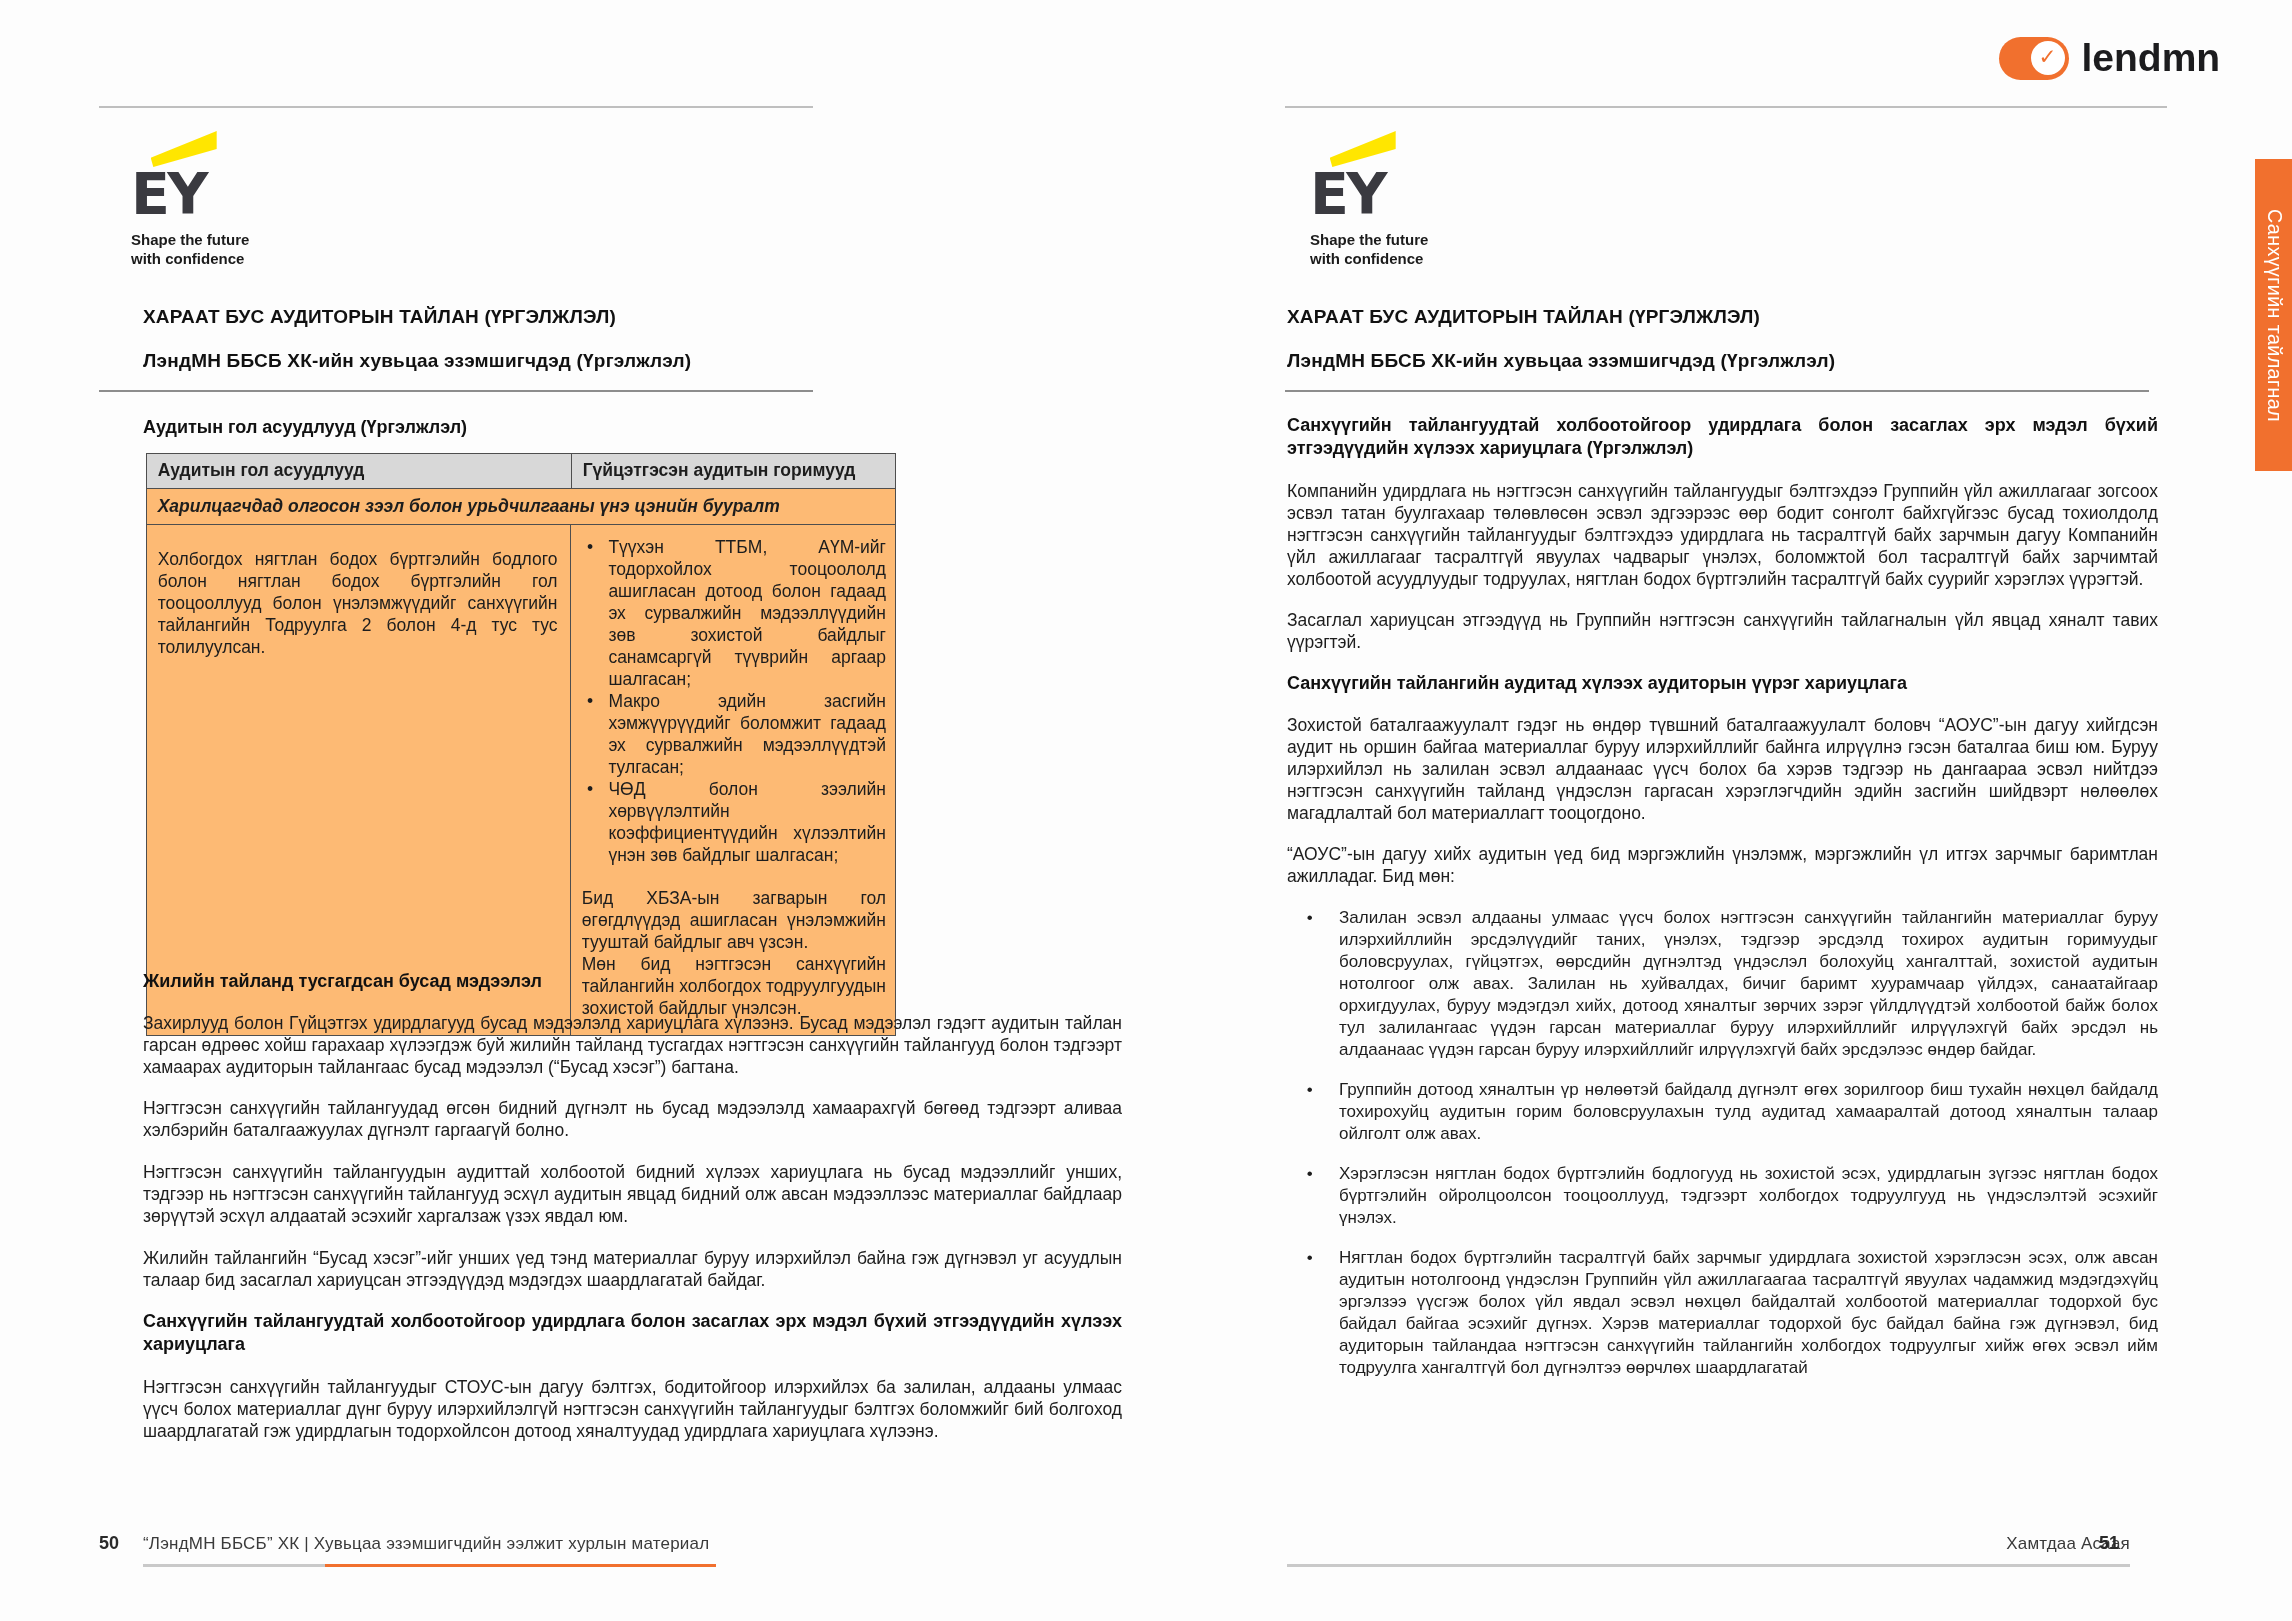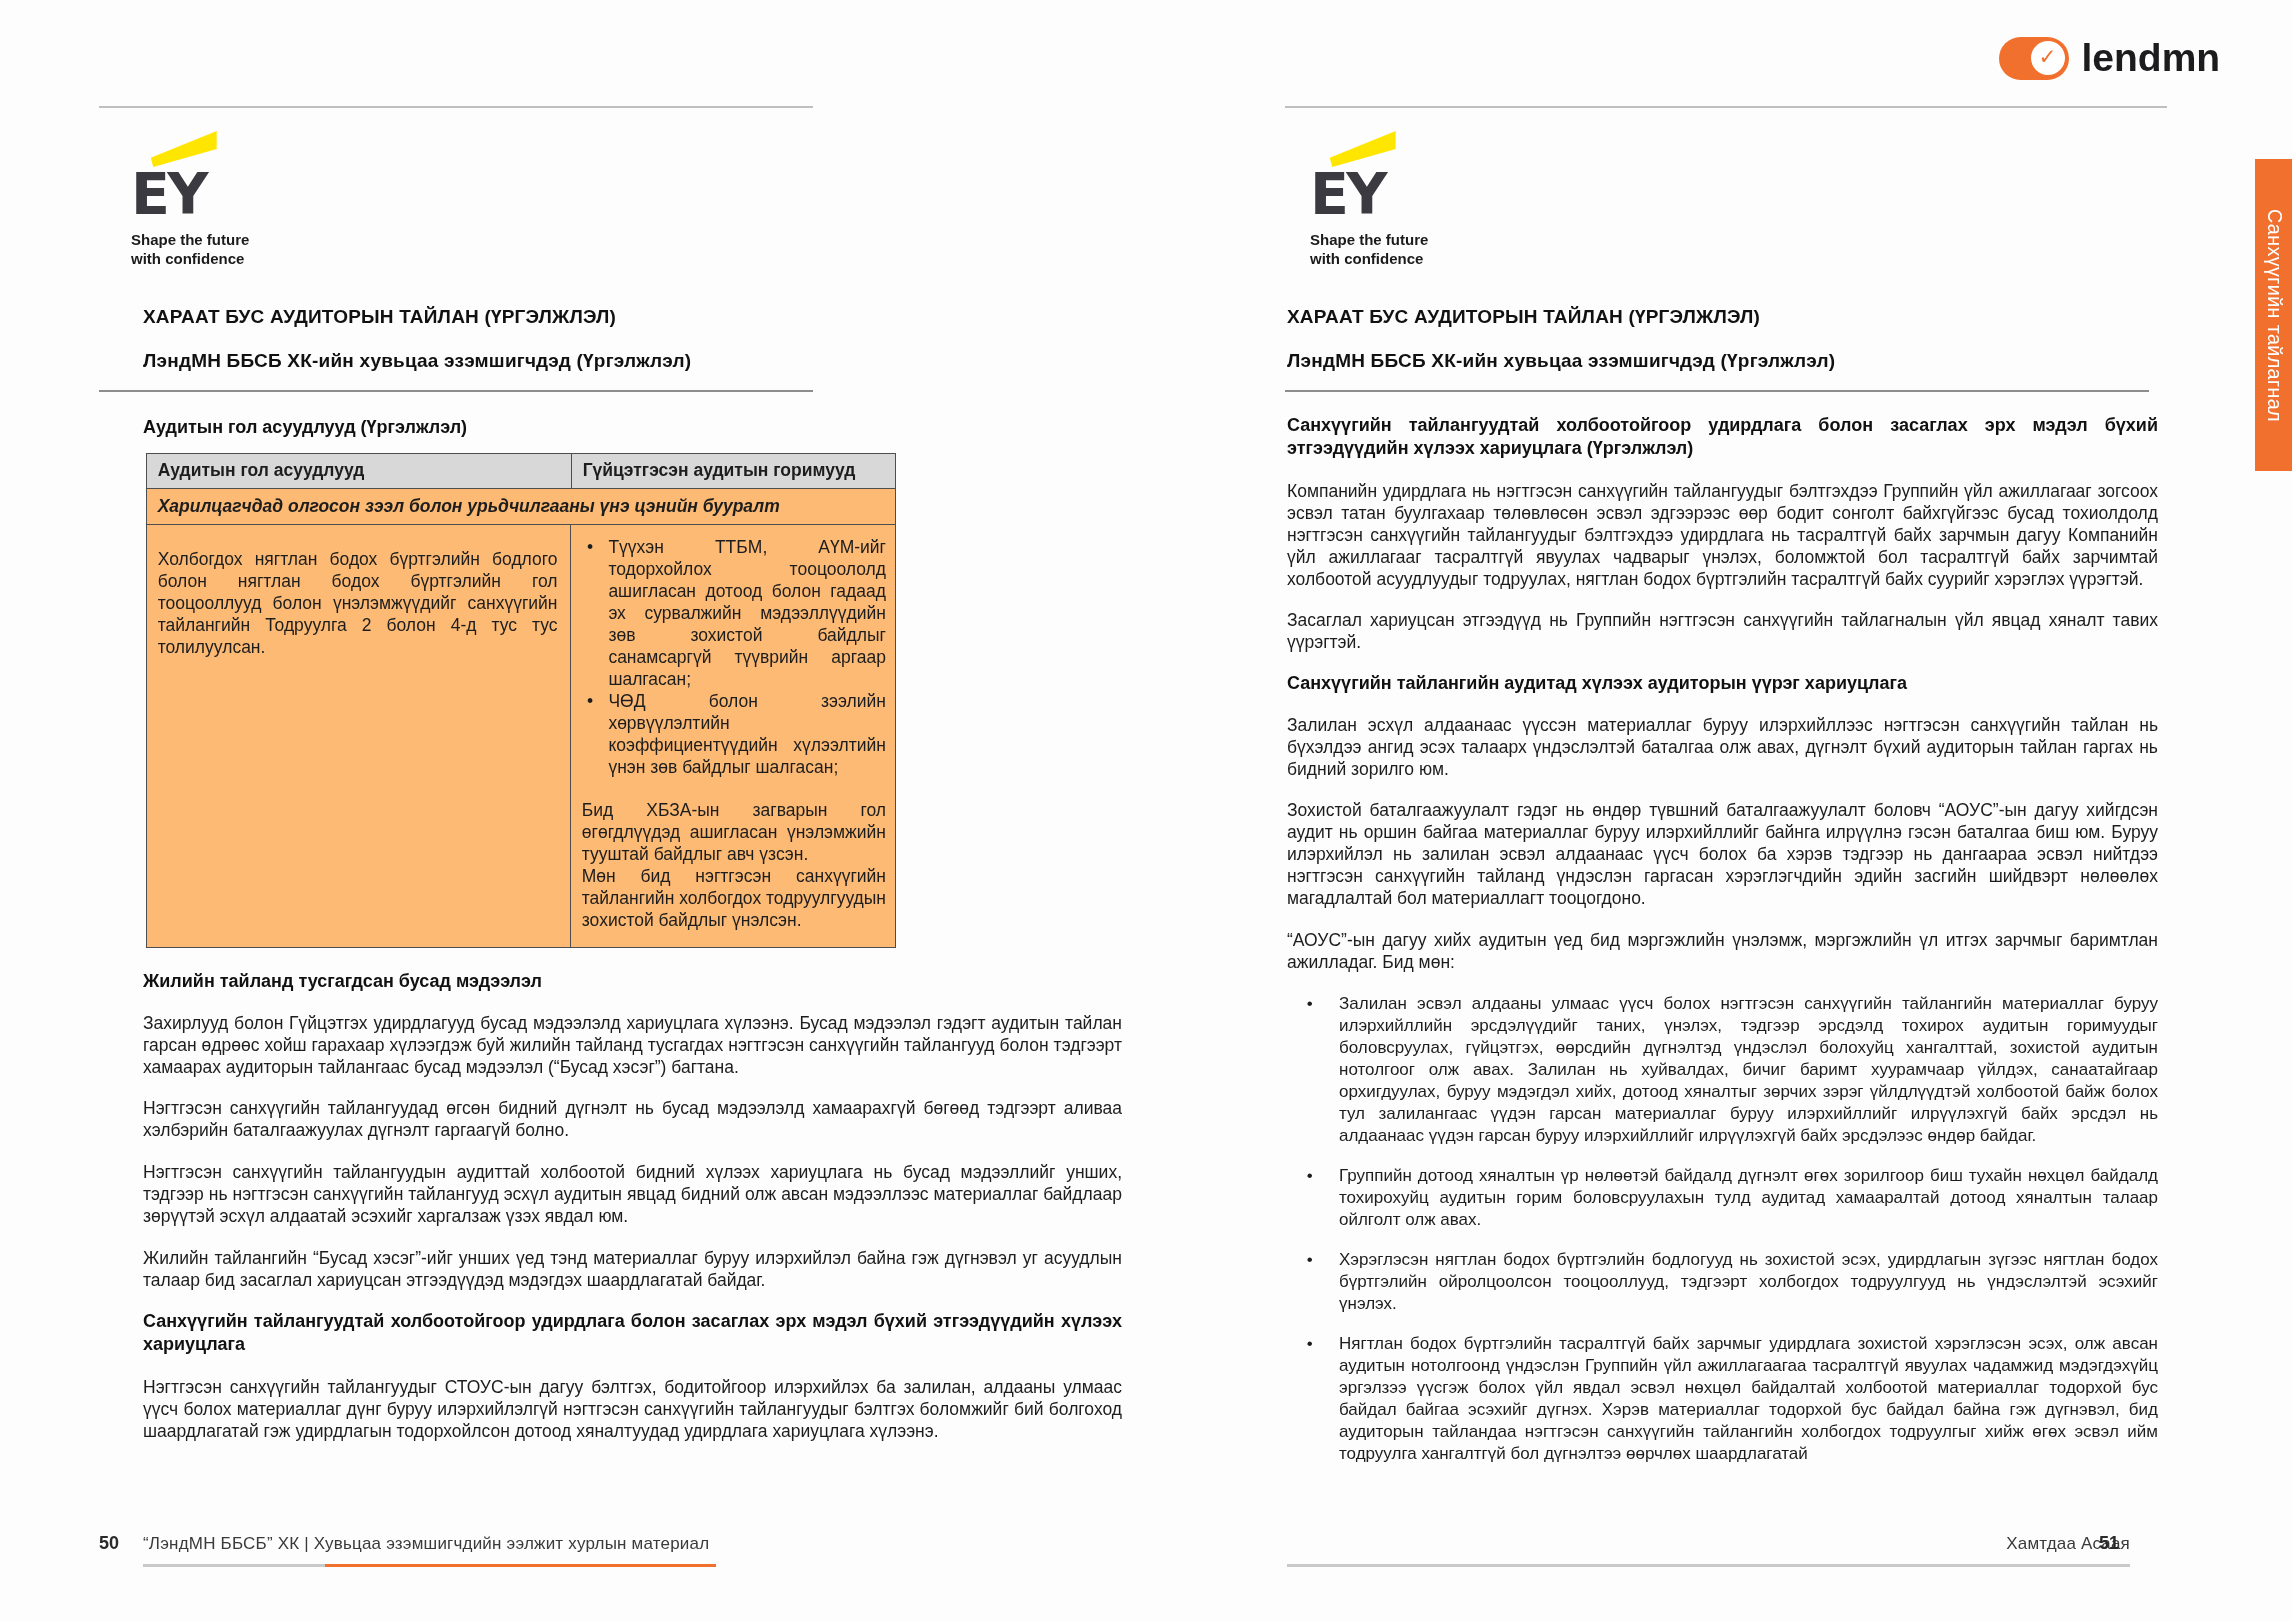--- a/index.html
+++ b/index.html
@@ -111,20 +111,21 @@
         <div>Гүйцэтгэсэн аудитын горимууд</div>
       </div>
       <div class="kam-subject">Харилцагчдад олгосон зээл болон урьдчилгааны үнэ цэнийн бууралт</div>
       <div class="kam-body">
         <div class="kam-cell-left body-text">
           <p>Холбогдох нягтлан бодох бүртгэлийн бодлого болон нягтлан бодох бүртгэлийн гол тооцооллууд болон үнэлэмжүүдийг санхүүгийн тайлангийн Тодруулга 2 болон 4-д тус тус толилуулсан.</p>
         </div>
         <div class="kam-cell-right">
           <ul class="kam-bullets">
             <li>Түүхэн ТТБМ, АҮМ-ийг тодорхойлох тооцоололд ашигласан дотоод болон гадаад эх сурвалжийн мэдээллүүдийн зөв зохистой байдлыг санамсаргүй түүврийн аргаар шалгасан;</li>
+            <li>Макро эдийн засгийн хэмжүүрүүдийг боломжит гадаад эх сурвалжийн мэдээллүүдтэй тулгасан;</li>
             <li>ЧӨД болон зээлийн хөрвүүлэлтийн коэффициентүүдийн хүлээлтийн үнэн зөв байдлыг шалгасан;</li>
           </ul>
           <p class="kam-tail">Бид ХБЗА-ын загварын гол өгөгдлүүдэд ашигласан үнэлэмжийн тууштай байдлыг авч үзсэн.</p>
           <p class="kam-tail2">Мөн бид нэгтгэсэн санхүүгийн тайлангийн холбогдох тодруулгуудын зохистой байдлыг үнэлсэн.</p>
         </div>
       </div>
     </div>
 
     <div class="abs flow" style="left:143px; top:971px; width:979px;">
       <div class="h-section">Жилийн тайланд тусгагдсан бусад мэдээлэл</div>
@@ -167,21 +168,20 @@
     <div class="abs h-title" style="left:141px; top:306px; width:896px;">ХАРААТ БУС АУДИТОРЫН ТАЙЛАН (ҮРГЭЛЖЛЭЛ)</div>
     <div class="abs h-title" style="left:141px; top:350px; width:896px;">ЛэндМН ББСБ ХК-ийн хувьцаа эзэмшигчдэд (Үргэлжлэл)</div>
 
     <div class="abs divider" style="left:139px; top:390px; width:864px;"></div>
 
     <div class="abs flow" style="left:141px; top:414px; width:871px;">
       <div class="h-section justified">Санхүүгийн тайлангуудтай холбоотойгоор удирдлага болон засаглах эрх мэдэл бүхий этгээдүүдийн хүлээх хариуцлага (Үргэлжлэл)</div>
       <p class="body-text">Компанийн удирдлага нь нэгтгэсэн санхүүгийн тайлангуудыг бэлтгэхдээ Группийн үйл ажиллагааг зогсоох эсвэл татан буулгахаар төлөвлөсөн эсвэл эдгээрээс өөр бодит сонголт байхгүйгээс бусад тохиолдолд нэгтгэсэн санхүүгийн тайлангуудыг бэлтгэхдээ удирдлага нь тасралтгүй байх зарчмын дагуу Компанийн үйл ажиллагааг тасралтгүй явуулах чадварыг үнэлэх, боломжтой бол тасралтгүй байх зарчимтай холбоотой асуудлуудыг тодруулах, нягтлан бодох бүртгэлийн тасралтгүй байх суурийг хэрэглэх үүрэгтэй.</p>
       <p class="body-text">Засаглал хариуцсан этгээдүүд нь Группийн нэгтгэсэн санхүүгийн тайлагналын үйл явцад хяналт тавих үүрэгтэй.</p>
       <div class="h-section">Санхүүгийн тайлангийн аудитад хүлээх аудиторын үүрэг хариуцлага</div>
-      <p class="body-text">Залилан эсхүл алдаанаас үүссэн материаллаг буруу илэрхийллээс нэгтгэсэн санхүүгийн тайлан нь бүхэлдээ ангид эсэх талаарх үндэслэлтэй баталгаа олж авах, дүгнэлт бүхий аудиторын тайлан гаргах нь бидний зорилго юм.</p>
       <p class="body-text">Зохистой баталгаажуулалт гэдэг нь өндөр түвшний баталгаажуулалт боловч “АОУС”-ын дагуу хийгдсэн аудит нь оршин байгаа материаллаг буруу илэрхийллийг байнга илрүүлнэ гэсэн баталгаа биш юм. Буруу илэрхийлэл нь залилан эсвэл алдаанаас үүсч болох ба хэрэв тэдгээр нь дангаараа эсвэл нийтдээ нэгтгэсэн санхүүгийн тайланд үндэслэн гаргасан хэрэглэгчдийн эдийн засгийн шийдвэрт нөлөөлөх магадлалтай бол материаллагт тооцогдоно.</p>
       <p class="body-text">“АОУС”-ын дагуу хийх аудитын үед бид мэргэжлийн үнэлэмж, мэргэжлийн үл итгэх зарчмыг баримтлан ажилладаг. Бид мөн:</p>
       <ul class="rbullets">
         <li>Залилан эсвэл алдааны улмаас үүсч болох нэгтгэсэн санхүүгийн тайлангийн материаллаг буруу илэрхийллийн эрсдэлүүдийг таних, үнэлэх, тэдгээр эрсдэлд тохирох аудитын горимуудыг боловсруулах, гүйцэтгэх, өөрсдийн дүгнэлтэд үндэслэл болохуйц хангалттай, зохистой аудитын нотолгоог олж авах. Залилан нь хуйвалдах, бичиг баримт хуурамчаар үйлдэх, санаатайгаар орхигдуулах, буруу мэдэгдэл хийх, дотоод хяналтыг зөрчих зэрэг үйлдлүүдтэй холбоотой байж болох тул залилангаас үүдэн гарсан материаллаг буруу илэрхийллийг илрүүлэхгүй байх эрсдэл нь алдаанаас үүдэн гарсан буруу илэрхийллийг илрүүлэхгүй байх эрсдэлээс өндөр байдаг.</li>
         <li>Группийн дотоод хяналтын үр нөлөөтэй байдалд дүгнэлт өгөх зорилгоор биш тухайн нөхцөл байдалд тохирохуйц аудитын горим боловсруулахын тулд аудитад хамааралтай дотоод хяналтын талаар ойлголт олж авах.</li>
         <li>Хэрэглэсэн нягтлан бодох бүртгэлийн бодлогууд нь зохистой эсэх, удирдлагын зүгээс нягтлан бодох бүртгэлийн ойролцоолсон тооцооллууд, тэдгээрт холбогдох тодруулгууд нь үндэслэлтэй эсэхийг үнэлэх.</li>
         <li>Нягтлан бодох бүртгэлийн тасралтгүй байх зарчмыг удирдлага зохистой хэрэглэсэн эсэх, олж авсан аудитын нотолгоонд үндэслэн Группийн үйл ажиллагаагаа тасралтгүй явуулах чадамжид мэдэгдэхүйц эргэлзээ үүсгэж болох үйл явдал эсвэл нөхцөл байдалтай холбоотой материаллаг тодорхой бус байдал байгаа эсэхийг дүгнэх. Хэрэв материаллаг тодорхой бус байдал байна гэж дүгнэвэл, бид аудиторын тайландаа нэгтгэсэн санхүүгийн тайлангийн холбогдох тодруулгыг хийж өгөх эсвэл ийм тодруулга хангалтгүй бол дүгнэлтээ өөрчлөх шаардлагатай</li>
       </ul>
     </div>
 

